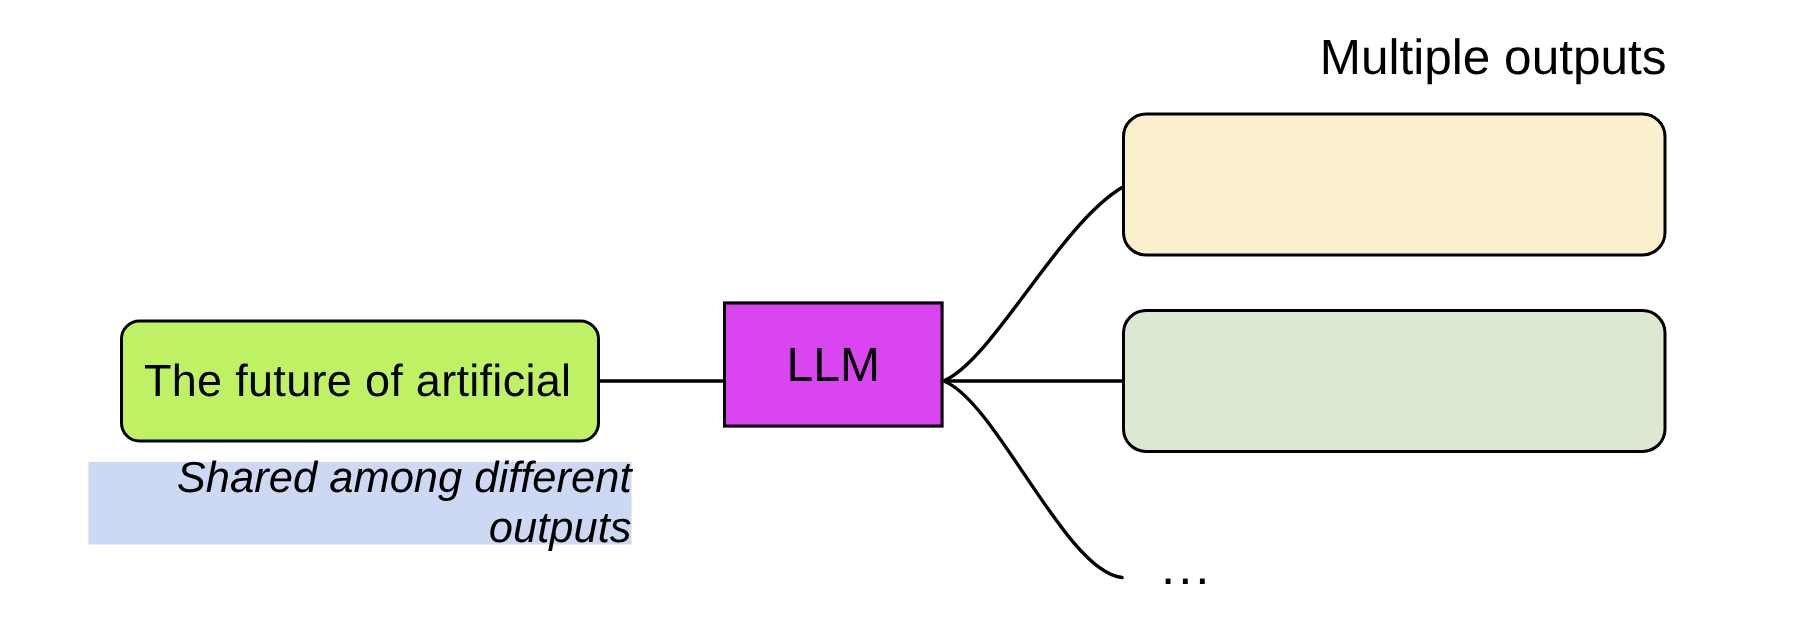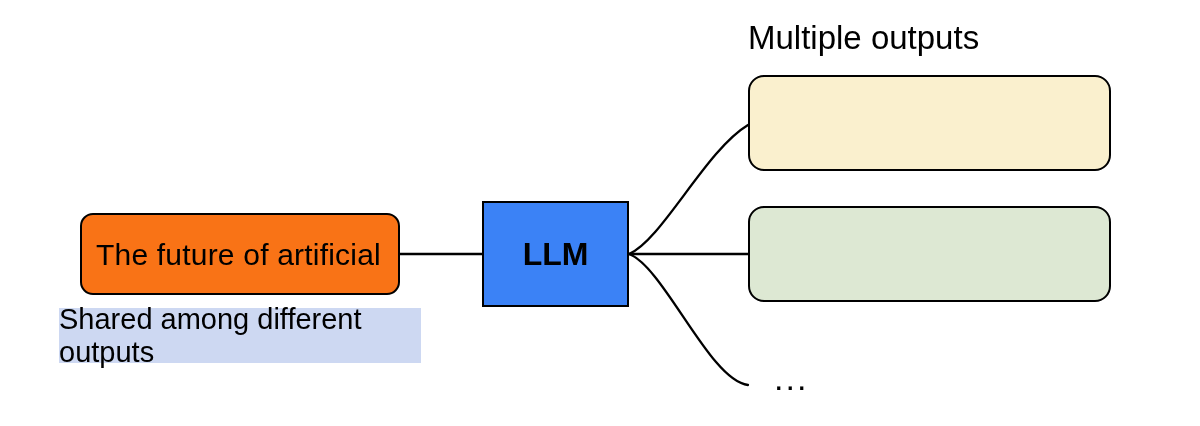--- a/index.html
+++ b/index.html
@@ -23,61 +23,62 @@
   .node {
     position: absolute;
     box-sizing: border-box;
     border: 2.5px solid #000000;
     z-index: 2;
     display: flex;
     align-items: center;
   }
   .prompt-box {
     left: 80px; top: 213px; width: 320px; height: 82px;
-    background: #f97316;
+    background: #bef264;
     border-radius: 13px;
     flex-direction: column;
     align-items: flex-start;
     justify-content: center;
     padding-left: 14px;
     font-size: 30px;
     line-height: 31px;
     letter-spacing: 0.2px;
   }
   .llm-box {
-    left: 482px; top: 201px; width: 147px; height: 106px;
-    background: #3b82f6;
+    left: 482px; top: 201px; width: 147px; height: 84px;
+    background: #d946ef;
     justify-content: center;
     font-size: 32px;
-    font-weight: bold;
   }
   .output-box {
     left: 748px; width: 363px; height: 96px;
     border-radius: 16px;
   }
   .output-1 { top: 75px;  background: #faf0ce; }
   .output-2 { top: 206px; background: #dde8d3; }
   .title {
     position: absolute;
     z-index: 2;
-    text-align: left;
+    text-align: right;
     font-size: 32px;
     line-height: 34px;
   }
   .prompt-title { left: 80px; top: 155px; width: 320px; }
   .outputs-title { left: 748px; top: 21px; width: 363px; font-size: 33px; }
   .shared-note {
     position: absolute;
     left: 59px; top: 308px; width: 362px; height: 55px;
     background: #cdd8f2;
     z-index: 2;
     display: flex;
     align-items: center;
     justify-content: center;
+    font-style: italic;
     font-size: 29px;
+    text-align: right;
   }
   .ellipsis {
     position: absolute;
     left: 774px; top: 361px;
     z-index: 2;
     font-size: 34px;
     line-height: 34px;
     letter-spacing: 2px;
   }
 </style>

